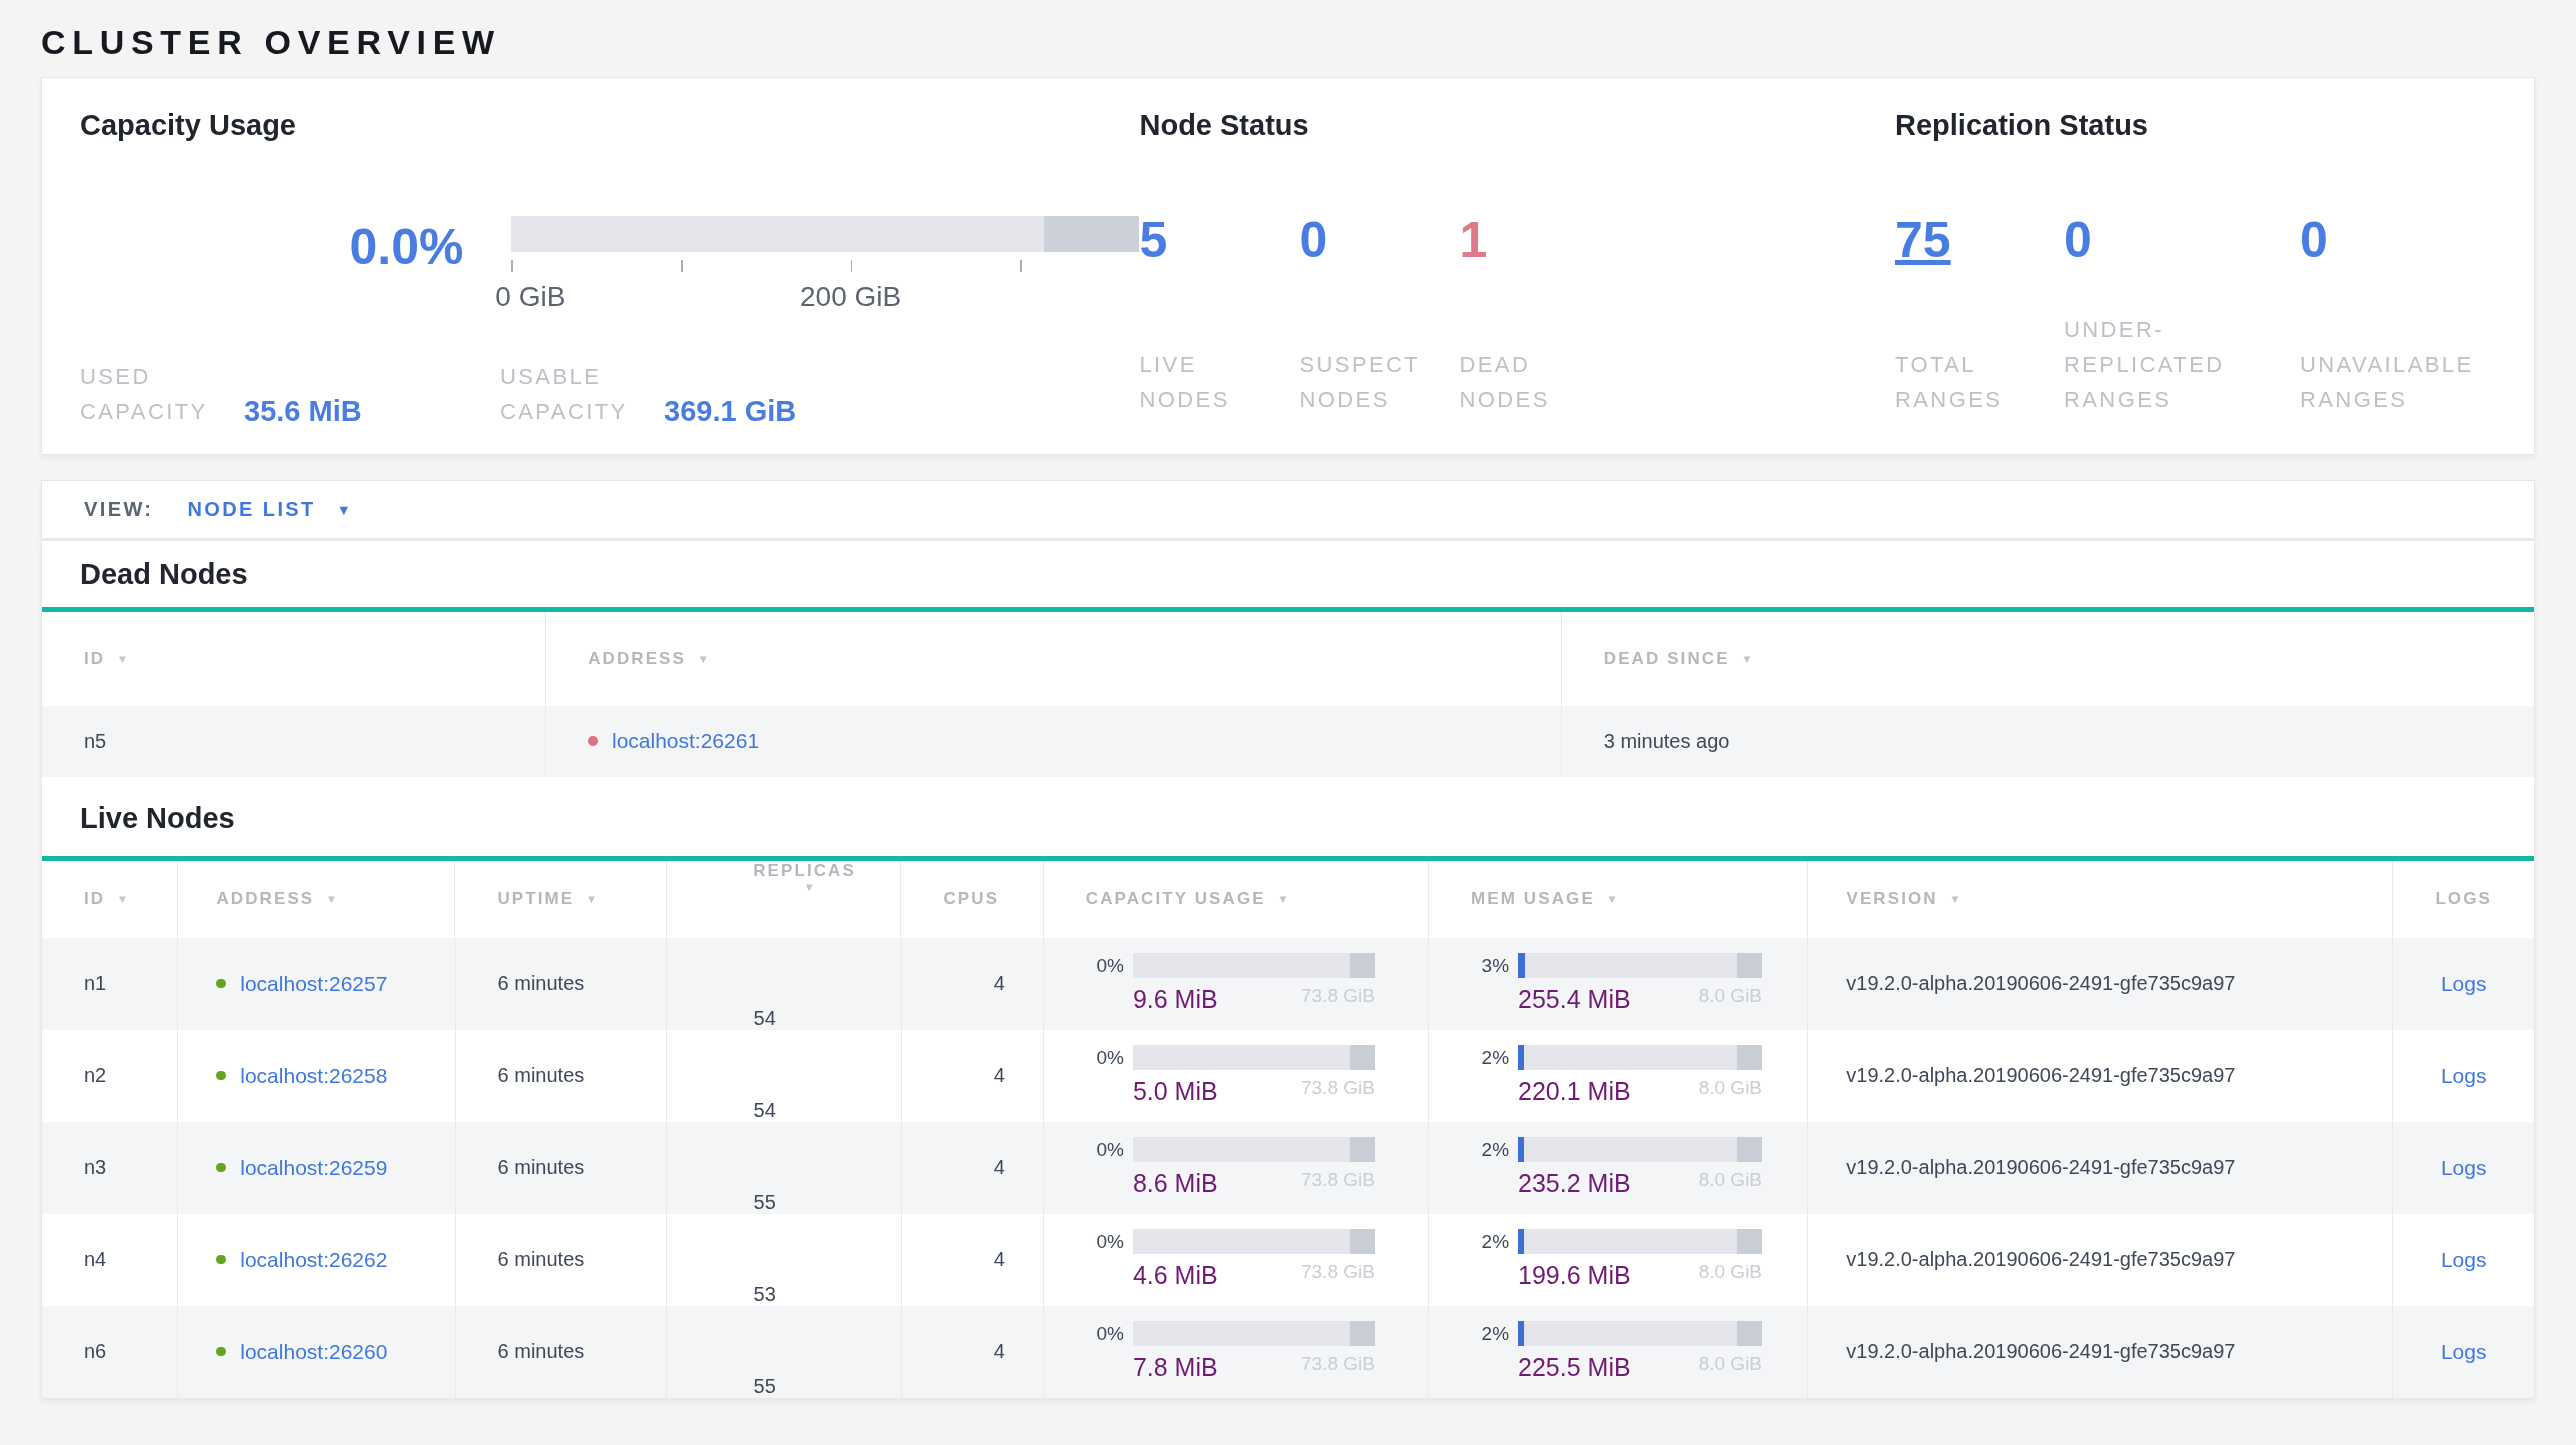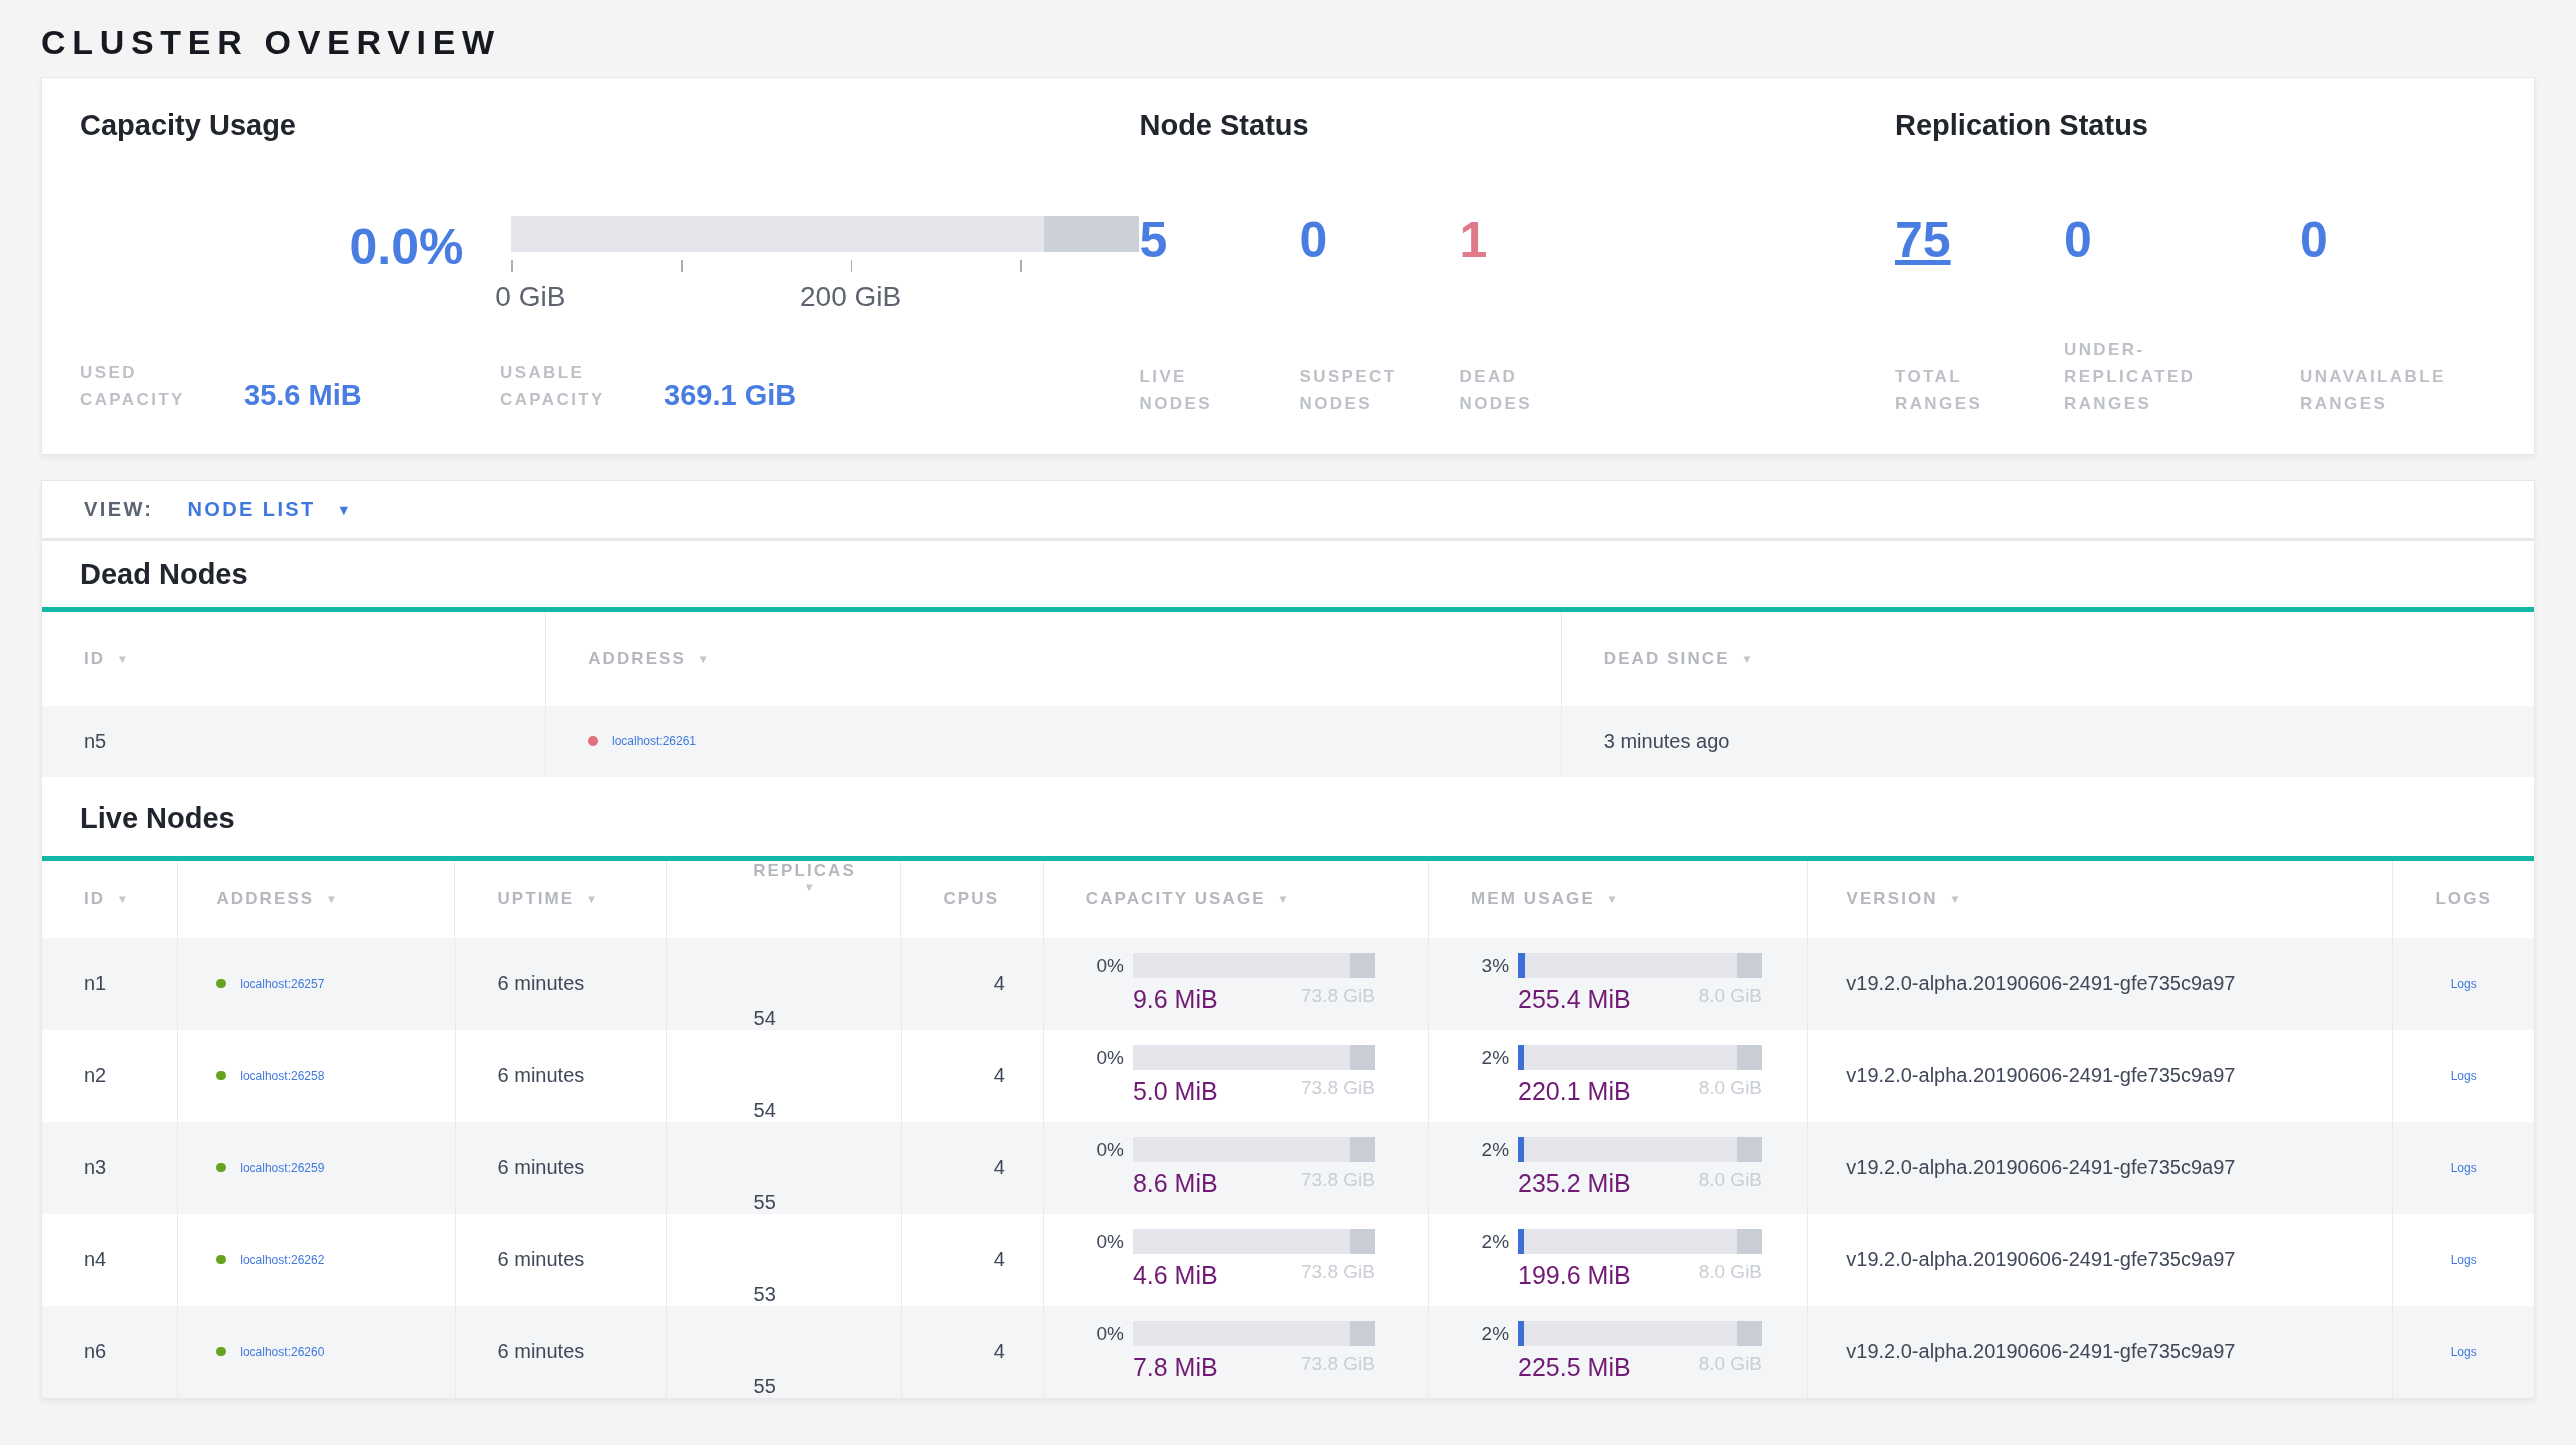--- a/index.html
+++ b/index.html
@@ -24,21 +24,21 @@
   .cap-bar-wrap { width:628px; }
   .cap-bar { height:36px; background:#e4e6eb; position:relative; }
   .cap-bar-dark { position:absolute; top:0; bottom:0; right:0; width:15.2%; background:#ccd0d8; }
   .cap-axis { position:relative; height:59px; }
   .tick { position:absolute; top:7.6px; width:1.9px; height:12.4px; background:#a9aeb6; }
   .tick-label { position:absolute; top:29px; transform:translateX(-50%); font-size:28px; color:#5d6470; white-space:nowrap; }
 
   .cap-stats { display:flex; margin-top:48px; }
   .cap-stat { display:flex; align-items:flex-end; }
   .cap-stat.first { width:420px; }
-  .stat-label { font-size:17px; font-weight:700; letter-spacing:2.4px; color:#bdc1c7; line-height:1.6; }
+  .stat-label { font-size:22px; font-weight:400; letter-spacing:2.4px; color:#bdc1c7; line-height:1.6; }
   .cap-stat .stat-label { width:164px; }
   .stat-value { font-size:29px; font-weight:700; color:#4a7de2; margin-bottom:1.9px; white-space:nowrap; }
 
   .stat-cols { display:flex; margin-top:73px; }
   .stat-col { display:flex; flex-direction:column; height:202px; }
   .node-section .stat-col { width:160px; }
   .repl-section .stat-col.w1 { width:169px; }
   .repl-section .stat-col.w2 { width:236px; }
   .stat-col .stat-label { margin-top:auto; }
   .lbl-w130 { width:124px; }
@@ -84,21 +84,21 @@
   .c-addr { width:281px; padding-left:38px; }
   .c-up { width:214px; }
   .c-rep { width:238px;flex-direction:column; }
   .c-cpu { width:144px; }
   .c-cap { width:391px; }
   .c-mem { width:385px; }
   .c-ver { width:594px; padding-left:38px; }
   .c-log { width:143px; }
 
   .dot { width:9.5px; height:9.5px; border-radius:50%; margin-right:14.3px; flex:none; }
-  a.lnk, .lnk { color:#3e78de; text-decoration:none; font-size:12px; cursor:pointer; }
+  a.lnk, .lnk { color:#3e78de; text-decoration:none; font-size:21px; cursor:pointer; }
 
   
   .usage-cell { flex-direction:column; align-items:stretch; justify-content:center; padding-left:25px; padding-right:0; }
   .usage-top { display:flex; align-items:center; }
   .usage-pct { width:55px; text-align:right; font-size:19px; color:#3f4859; margin-right:8.6px; }
   .ubar { position:relative; height:25px; background:#e3e5ea; }
   .c-cap .ubar { width:242px; }
   .c-mem .ubar { width:244px; }
   .ubar-dark { position:absolute; top:0; bottom:0; right:0; width:10%; background:#c9cdd5; }
   .ubar-fill { position:absolute; top:0; bottom:0; left:0; background:#3e6fd9; }

